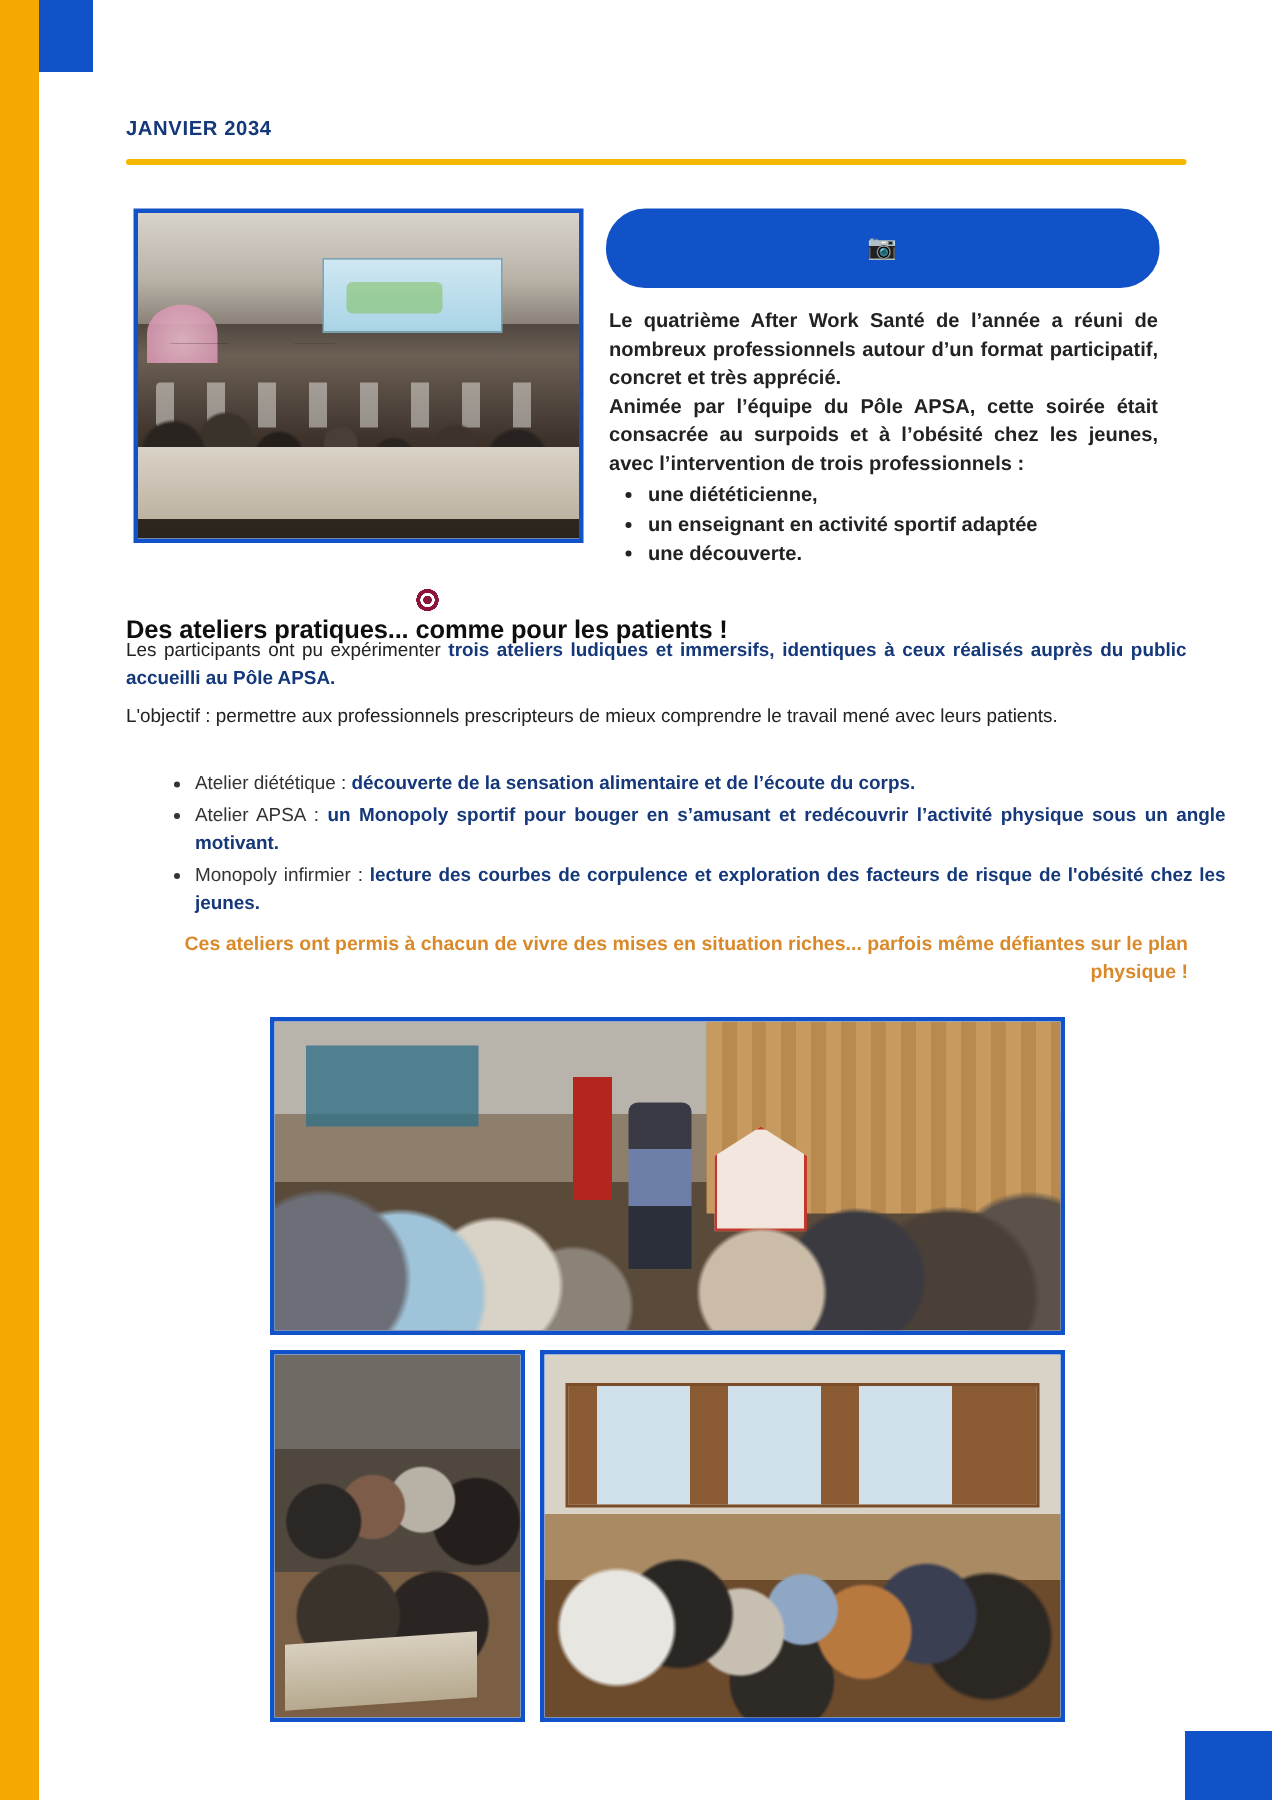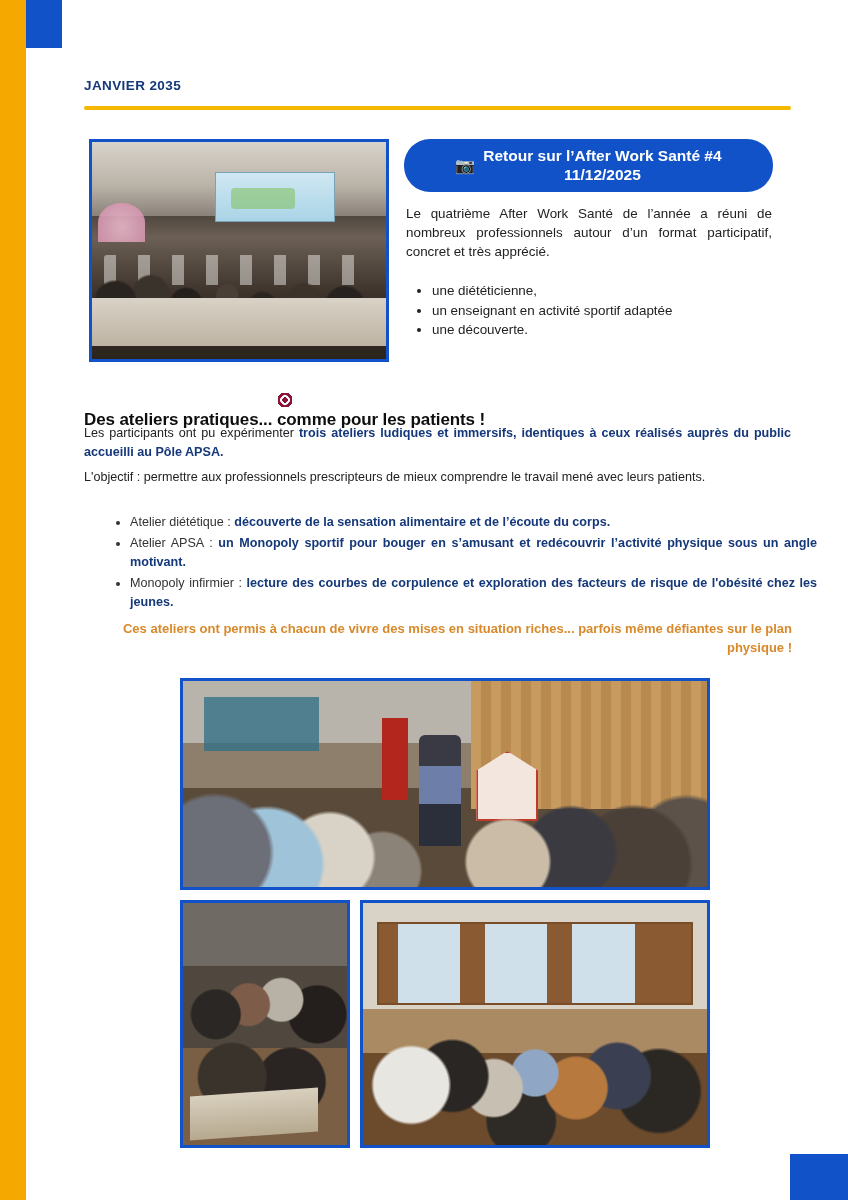--- a/index.html
+++ b/index.html
@@ -191,25 +191,26 @@
 
   .intro-text {
     position: absolute;
     left: 322px;
     top: 68px;
     width: 366px;
     font-size: 13.4px;
     line-height: 1.42;
     color: #222222;
     text-align: justify;
+    font-weight: bold;
   }
   .intro-text p { margin: 0; }
 
   .intro-list {
-    margin: 20px 0 0 0;
+    margin: 2px 0 0 0;
     padding-left: 26px;
     list-style: disc;
   }
   .intro-list li {
     margin: 0;
     line-height: 1.45;
     text-align: left;
   }
 
   
@@ -383,46 +384,43 @@
 </style>
 </head>
 <body>
 
 <div class="left-bar"></div>
 <div class="corner-blue-top"></div>
 <div class="corner-blue-bottom"></div>
 
 <div class="page">
 
-  <div class="date-label">JANVIER 2035</div>
+  <div class="date-label">JANVIER 2034</div>
   <div class="rule"></div>
 
   <div class="top-section">
 
     <div class="photo photo-top">
       <div class="ph-room">
         <div class="ph-ceiling"></div>
         <div class="ph-screen"></div>
         <div class="ph-left-art"></div>
         <div class="ph-chairs"></div>
         <div class="ph-crowd"></div>
         <div class="ph-tables"></div>
       </div>
     </div>
 
     <div class="header-badge">
       <span class="badge-icon">📷</span>
-      <span class="badge-text">
-        <span>Retour sur l’After Work Santé #4</span><br>
-        <span>11/12/2025</span>
-      </span>
     </div>
 
     <div class="intro-text">
       <p>Le quatrième After Work Santé de l’année a réuni de nombreux professionnels autour d’un format participatif, concret et très apprécié.</p>
+      <p>Animée par l’équipe du Pôle APSA, cette soirée était consacrée au surpoids et à l’obésité chez les jeunes, avec l’intervention de trois professionnels :</p>
       <ul class="intro-list">
         <li>une diététicienne,</li>
         <li>un enseignant en activité sportif adaptée</li>
         <li>une découverte.</li>
       </ul>
     </div>
   </div>
 
   <div class="section-heading">
     <span class="target-icon"></span>

